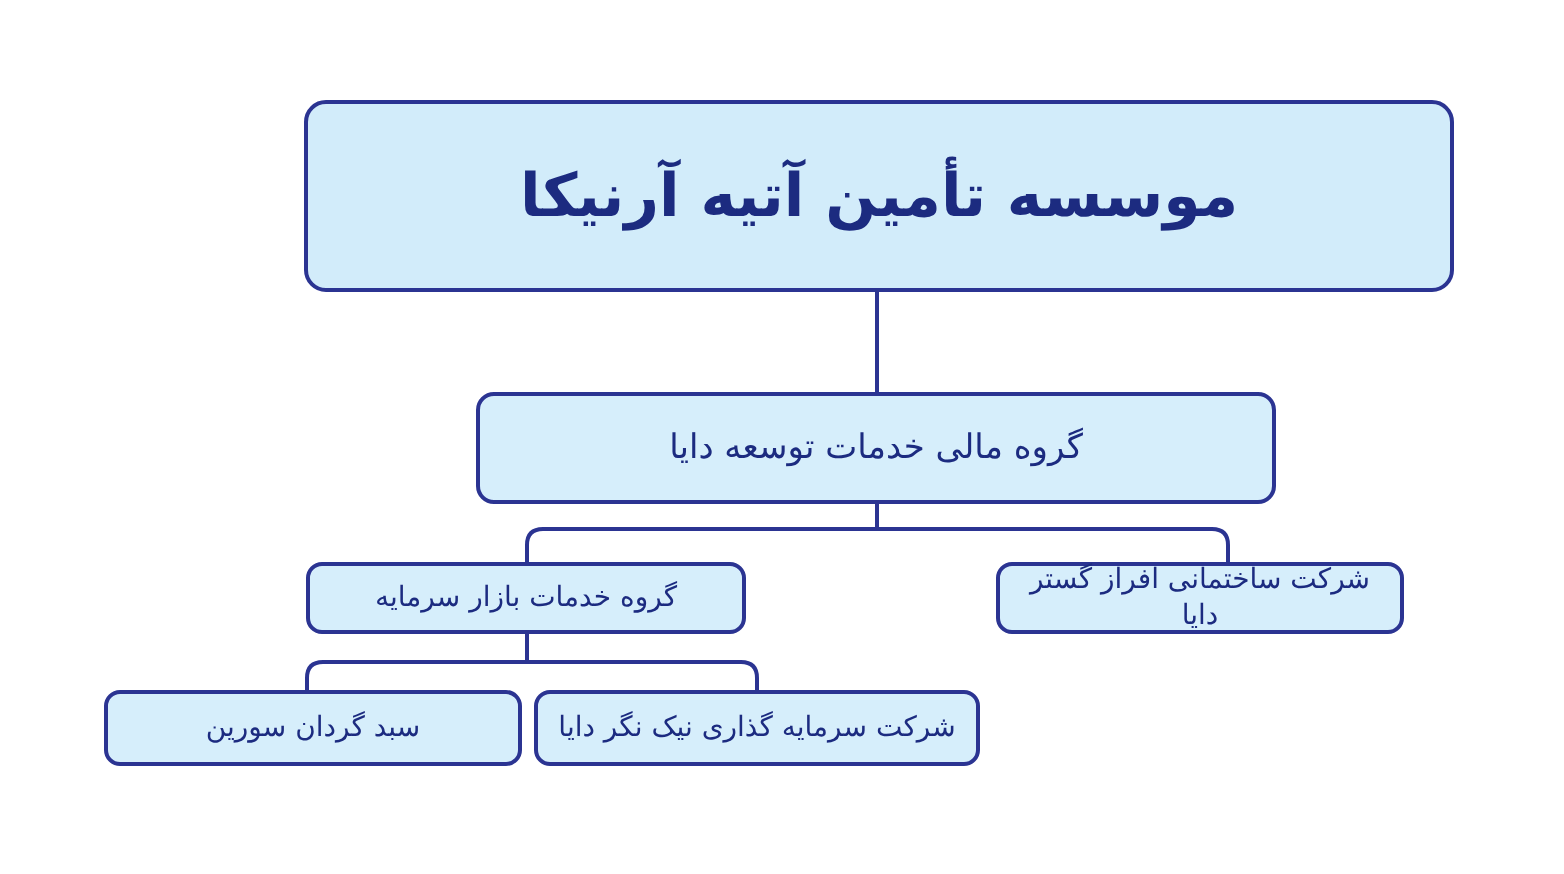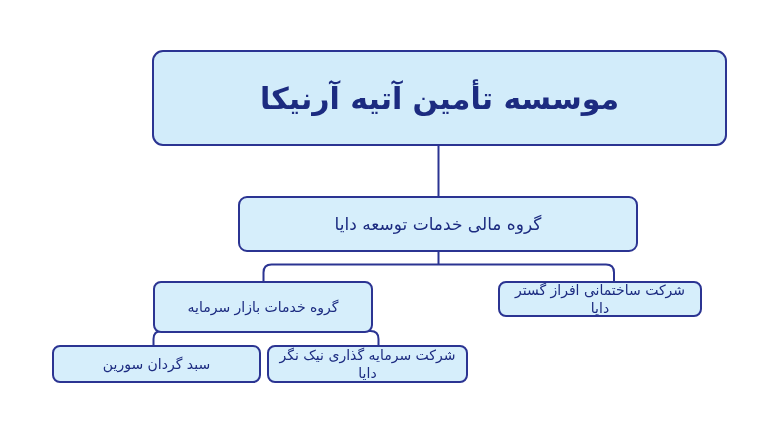--- a/index.html
+++ b/index.html
@@ -58,21 +58,21 @@
     left: 238px;
     top: 196px;
     width: 400px;
     height: 56px;
     font-size: 17px;
   }
   .node-l3-left {
     left: 153px;
     top: 281px;
     width: 220px;
-    height: 52px;
+    height: 36px;
     font-size: 14px;
     border-radius: 8px;
   }
   .node-l3-right {
     left: 498px;
     top: 281px;
     width: 204px;
     height: 36px;
     font-size: 14px;
     border-radius: 8px;
@@ -81,21 +81,21 @@
     left: 52px;
     top: 345px;
     width: 209px;
     height: 38px;
     font-size: 14px;
     border-radius: 8px;
   }
   .node-l4-right {
     left: 267px;
     top: 345px;
-    width: 201px;
+    width: 223px;
     height: 38px;
     font-size: 14px;
     border-radius: 8px;
   }
   .node-label {
     display: block;
     padding: 0 8px;
   }
 </style>
 </head>

